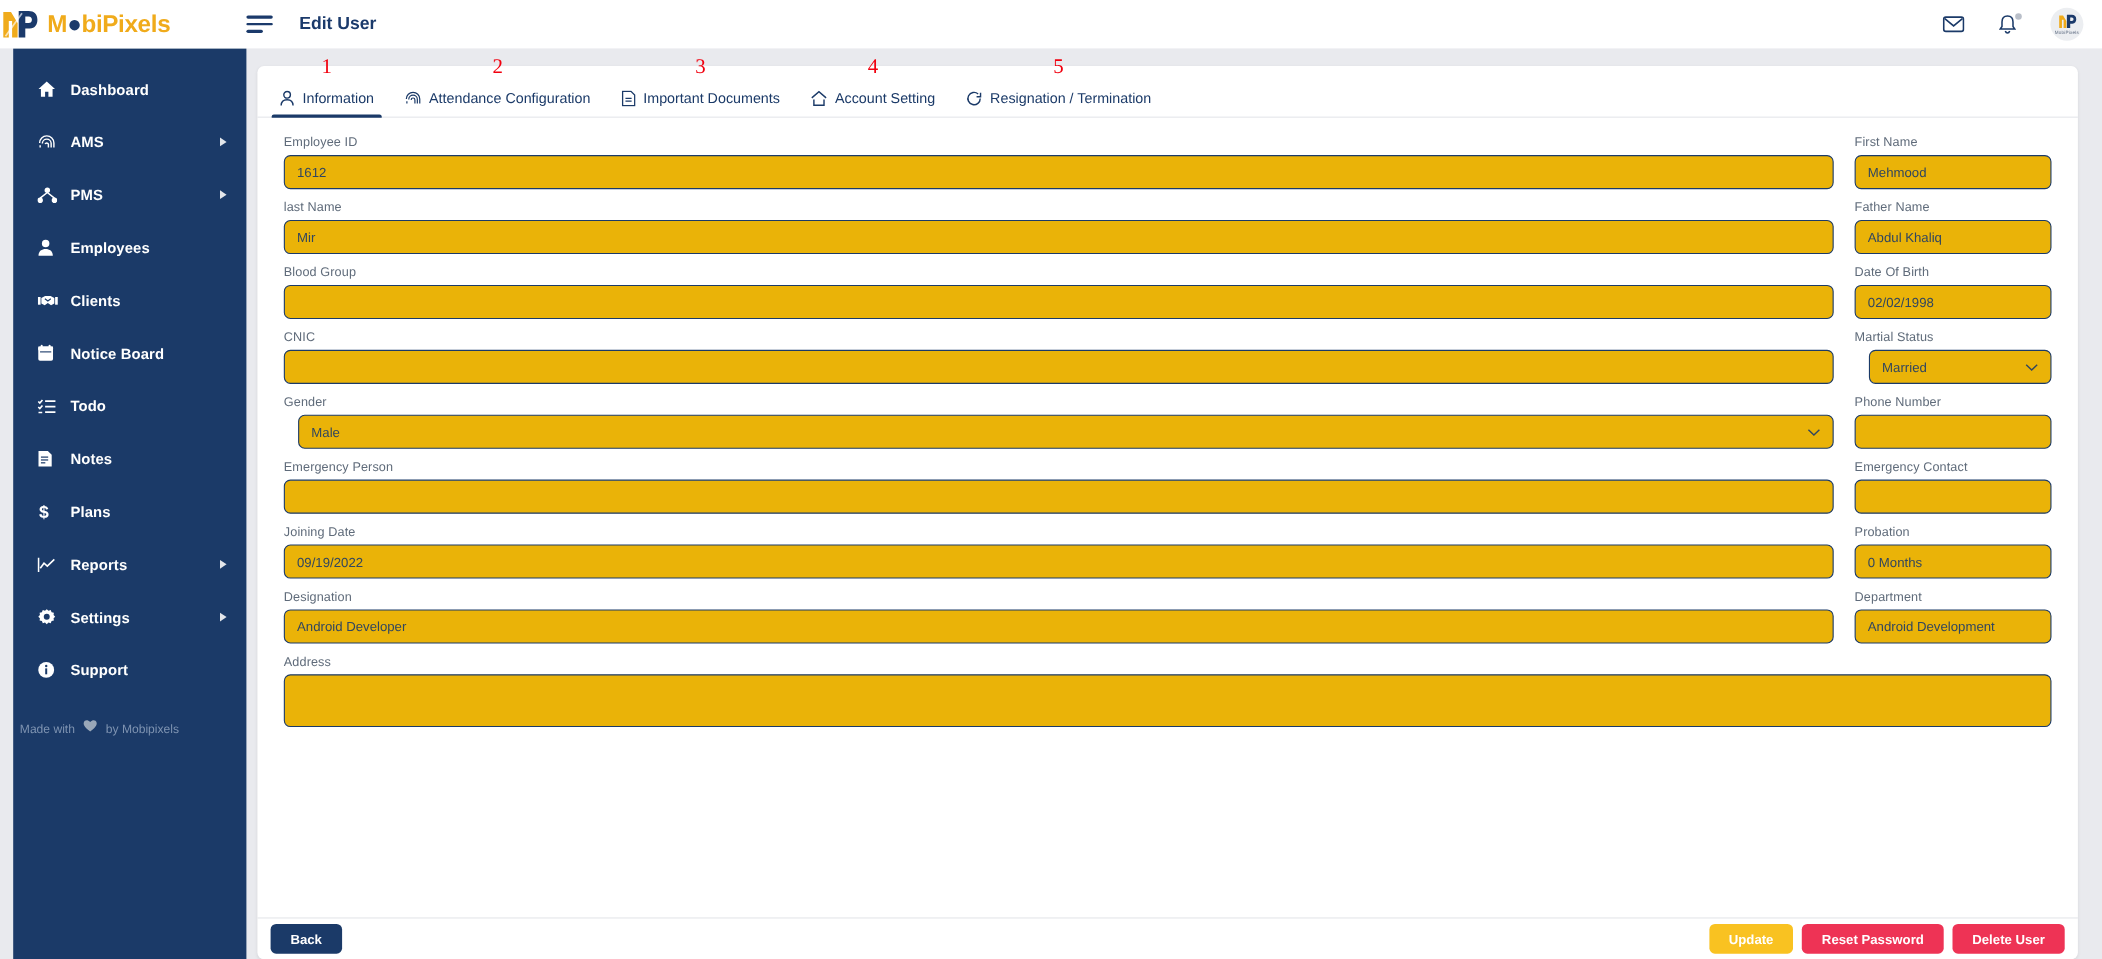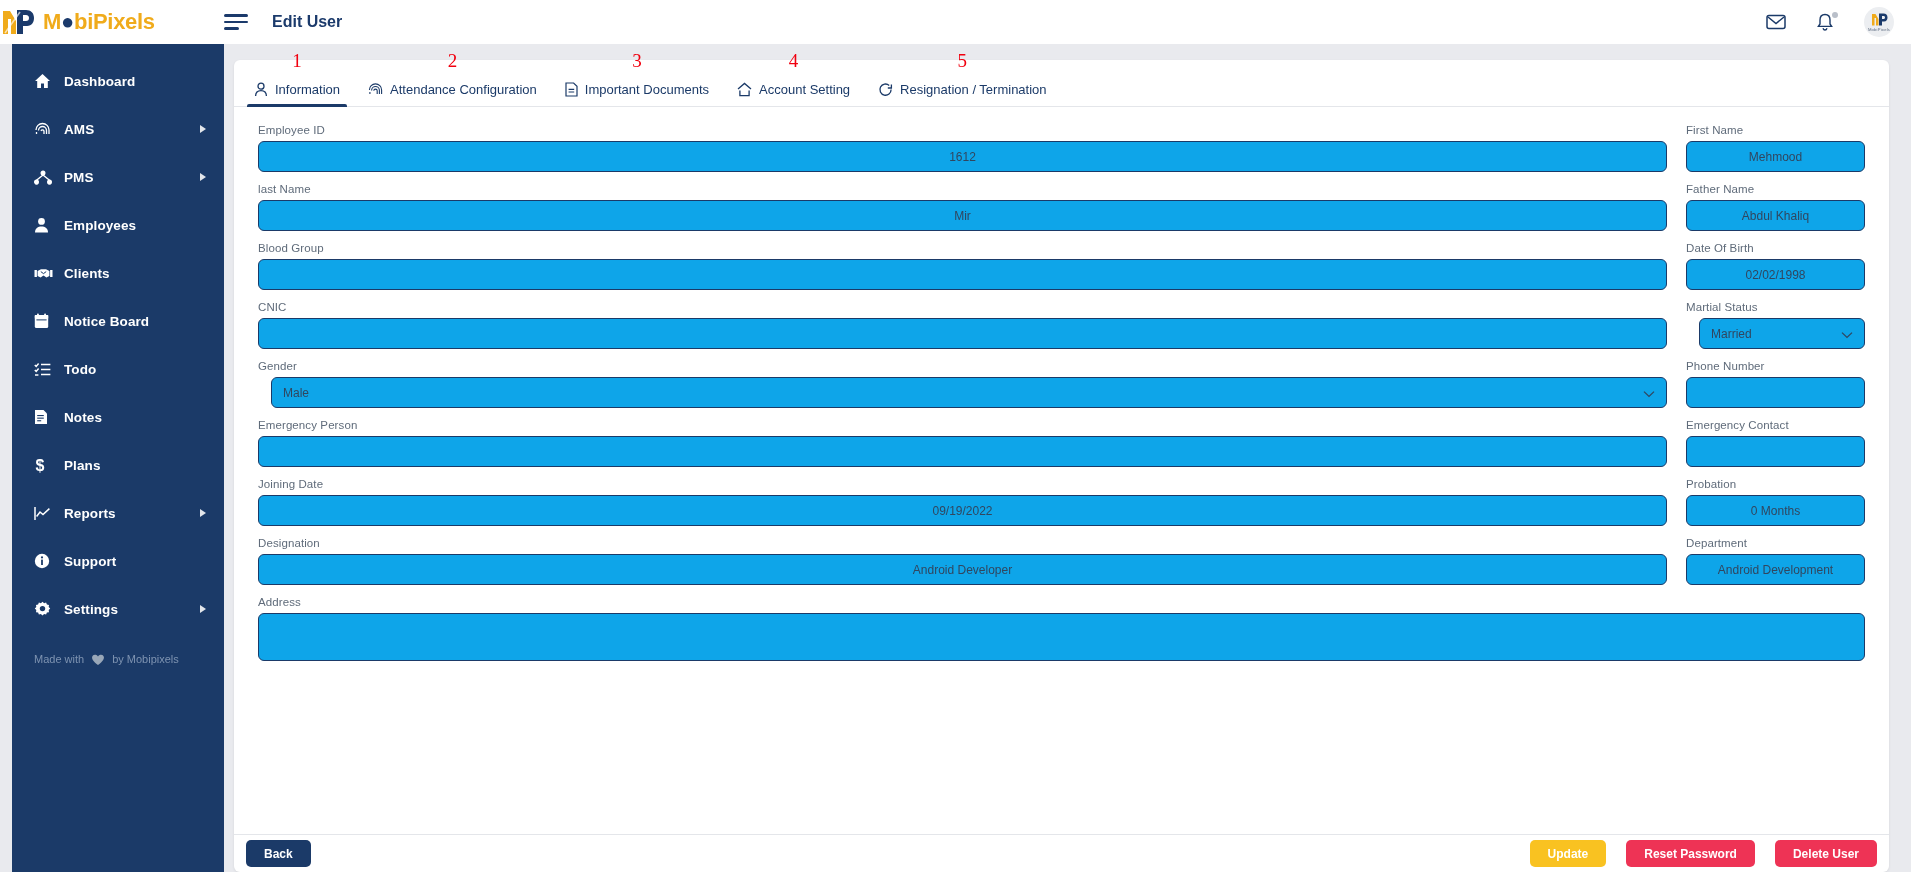--- a/index.html
+++ b/index.html
@@ -70,21 +70,21 @@
   .nav-item .nav-label {
     font-size: 13.5px; font-weight: bold; margin-left: 4px; white-space: nowrap;
     letter-spacing: .1px;
   }
   .nav-caret {
     position: absolute; right: 18px; width: 0; height: 0;
     border-left: 6px solid #e3e6eb; border-top: 4.5px solid transparent;
     border-bottom: 4.5px solid transparent;
   }
   .made-with {
-    margin-top: 20px; padding-left: 22px; display: flex; align-items: flex-start;
+    margin-top: 20px; padding-left: 6px; display: flex; align-items: flex-end;
     gap: 7px; color: #7e93b1; font-size: 11px; white-space: nowrap;
   }
 
   
   .main {
     position: absolute; top: 44px; left: 212px; width: 1699px; height: 828px;
     background: #e9eaee; padding: 16px 22px 0 22px;
   }
   .card {
     background: #ffffff; border-radius: 6px; width: 100%; height: 100%;
@@ -116,23 +116,23 @@
     display: grid; grid-template-columns: 1fr; column-gap: 19px; row-gap: 0;
   }
   .field { margin-bottom: 11px; }
   .field.full { grid-column: 1 / span 2; }
   .field label {
     display: block; font-size: 11.5px; color: #5f6b7a; margin-bottom: 5px;
     letter-spacing: .1px;
   }
   .control {
     width: 100%; height: 31px; border: 1px solid #1b3a68; border-radius: 6px;
-    background: #0ea5e9; font-size: 12px; color: #31465f; padding: 12px 11px;
+    background: #eab308; font-size: 12px; color: #31465f; padding: 12px 11px;
     font-family: "Liberation Sans", sans-serif; outline: none;
-    display: flex; align-items: center; text-align: center;
+    display: flex; align-items: center;
   }
   textarea.control { height: 48px; padding-top: 7px; resize: none; display: block; }
   .select-wrap { position: relative; margin-left: 13px; }
   .select-wrap .chev {
     position: absolute; right: 12px; top: 50%; transform: translateY(-50%);
     pointer-events: none;
   }
 
   
   .card-footer {
@@ -140,21 +140,21 @@
     border-top: 1px solid #e4e6ea; display: flex; align-items: center;
     padding: 0 12px;
   }
   .btn {
     height: 27px; border-radius: 5px; border: none; color: #fff;
     font-size: 12px; font-weight: bold; padding: 0 18px; cursor: pointer;
     font-family: "Liberation Sans", sans-serif;
     display: flex; align-items: center; justify-content: center;
   }
   .btn-back { background: #1b3a68; }
-  .footer-right { margin-left: auto; display: flex; gap: 20px; }
+  .footer-right { margin-left: auto; display: flex; gap: 8px; }
   .btn-yellow { background: #f9c221; color: #fff; }
   .btn-red { background: #ee3355; }
   .btn-red2 { background: #ee3355; }
 </style>
 </head>
 <body>
 
 <div id="app">
 
   <div class="topbar">
@@ -314,38 +314,38 @@
           <path d="M1 1 L1 14 "></path>
             <path d="M2.6 10.5 L6 6 L9 8.6 L15.4 2.6"></path>
         </svg>
       </span>
       <span class="nav-label">Reports</span>
       <span class="nav-caret"></span>
     </div>
 
     <div class="nav-item">
       <span class="nav-ico">
+        <svg width="17" height="17" viewBox="0 0 17 17">
+          <path d="M8.5 0.8 L10.1 2.2 L12.1 1.6 L12.9 3.6 L15 4 L14.7 6.1 L16.2 7.6 L14.7 9.1 L15 11.2 L12.9 11.6 L12.1 13.6 L10.1 13 L8.5 14.4 L6.9 13 L4.9 13.6 L4.1 11.6 L2 11.2 L2.3 9.1 L0.8 7.6 L2.3 6.1 L2 4 L4.1 3.6 L4.9 1.6 L6.9 2.2 Z" fill="#fff"></path>
+          <circle cx="8.5" cy="7.6" r="2.7" fill="#1b3a68"></circle>
+        </svg>
+      </span>
+      <span class="nav-label">Settings</span>
+      <span class="nav-caret"></span>
+    </div>
+
+    <div class="nav-item">
+      <span class="nav-ico">
         <svg width="16" height="16" viewBox="0 0 16 16">
             <circle cx="8" cy="8" r="7.2" fill="#fff"></circle>
             <rect x="7.1" y="6.6" width="1.8" height="5.4" fill="#1b3a68"></rect>
             <circle cx="8" cy="4.4" r="1.1" fill="#1b3a68"></circle>
           </svg>
       </span>
       <span class="nav-label">Support</span>
-    </div>
-
-    <div class="nav-item">
-      <span class="nav-ico">
-        <svg width="17" height="17" viewBox="0 0 17 17">
-          <path d="M8.5 0.8 L10.1 2.2 L12.1 1.6 L12.9 3.6 L15 4 L14.7 6.1 L16.2 7.6 L14.7 9.1 L15 11.2 L12.9 11.6 L12.1 13.6 L10.1 13 L8.5 14.4 L6.9 13 L4.9 13.6 L4.1 11.6 L2 11.2 L2.3 9.1 L0.8 7.6 L2.3 6.1 L2 4 L4.1 3.6 L4.9 1.6 L6.9 2.2 Z" fill="#fff"></path>
-          <circle cx="8.5" cy="7.6" r="2.7" fill="#1b3a68"></circle>
-        </svg>
-      </span>
-      <span class="nav-label">Settings</span>
-      <span class="nav-caret"></span>
     </div>
 
     <div class="made-with">
       <span>Made with</span>
       <span>
         <svg width="14" height="13" viewBox="0 0 14 13">
             <path d="M7 12 C2 8.4 0.6 5.8 1.2 3.8 C1.8 1.7 4.6 0.9 7 3.4 C9.4 0.9 12.2 1.7 12.8 3.8 C13.4 5.8 12 8.4 7 12 Z" fill="#99a7b8"></path>
           </svg>
       </span>
       <span>by Mobipixels</span>

